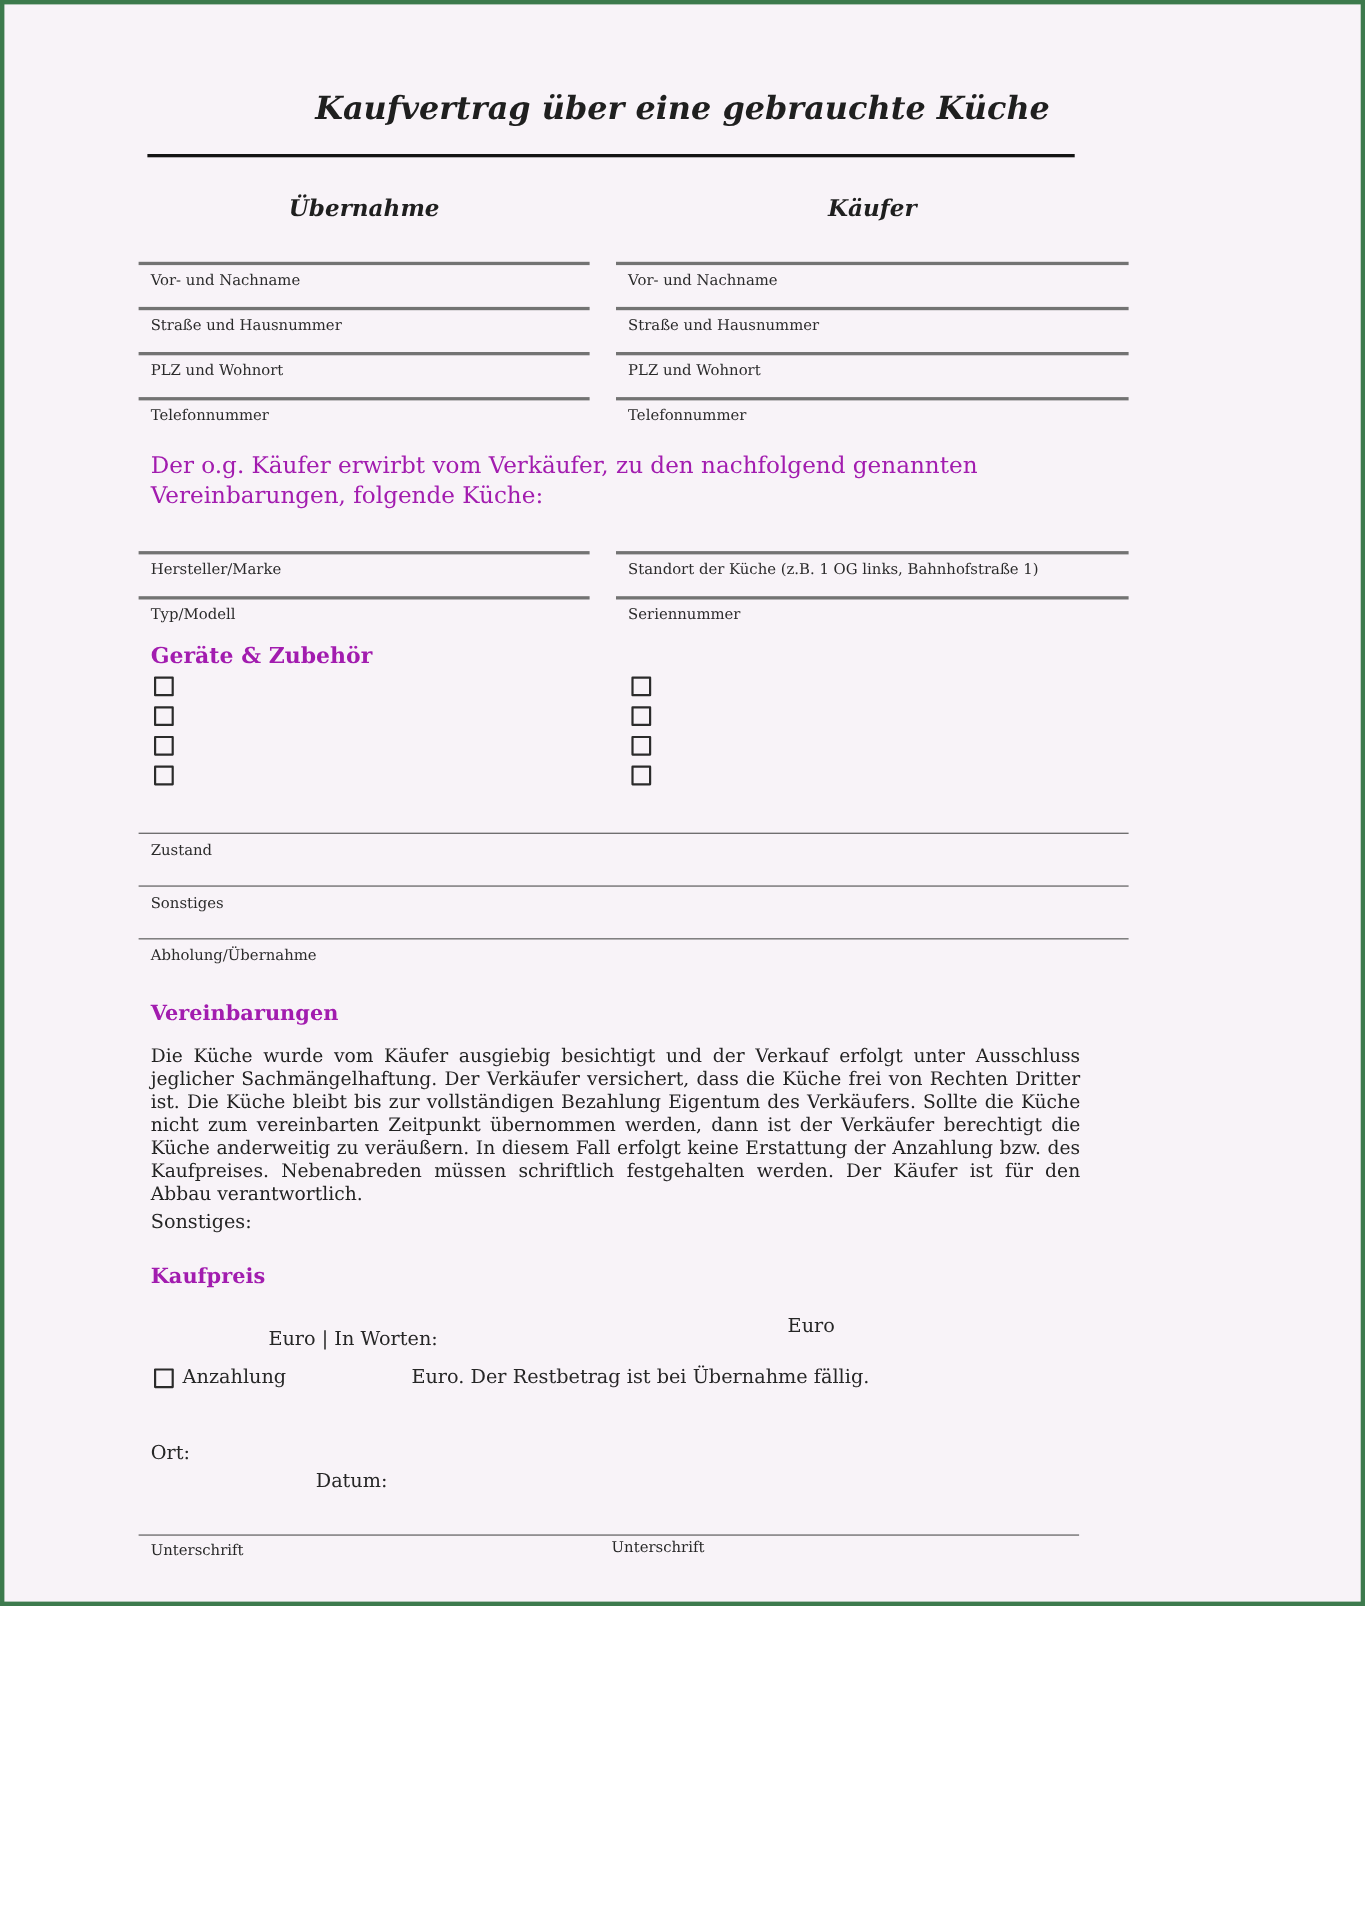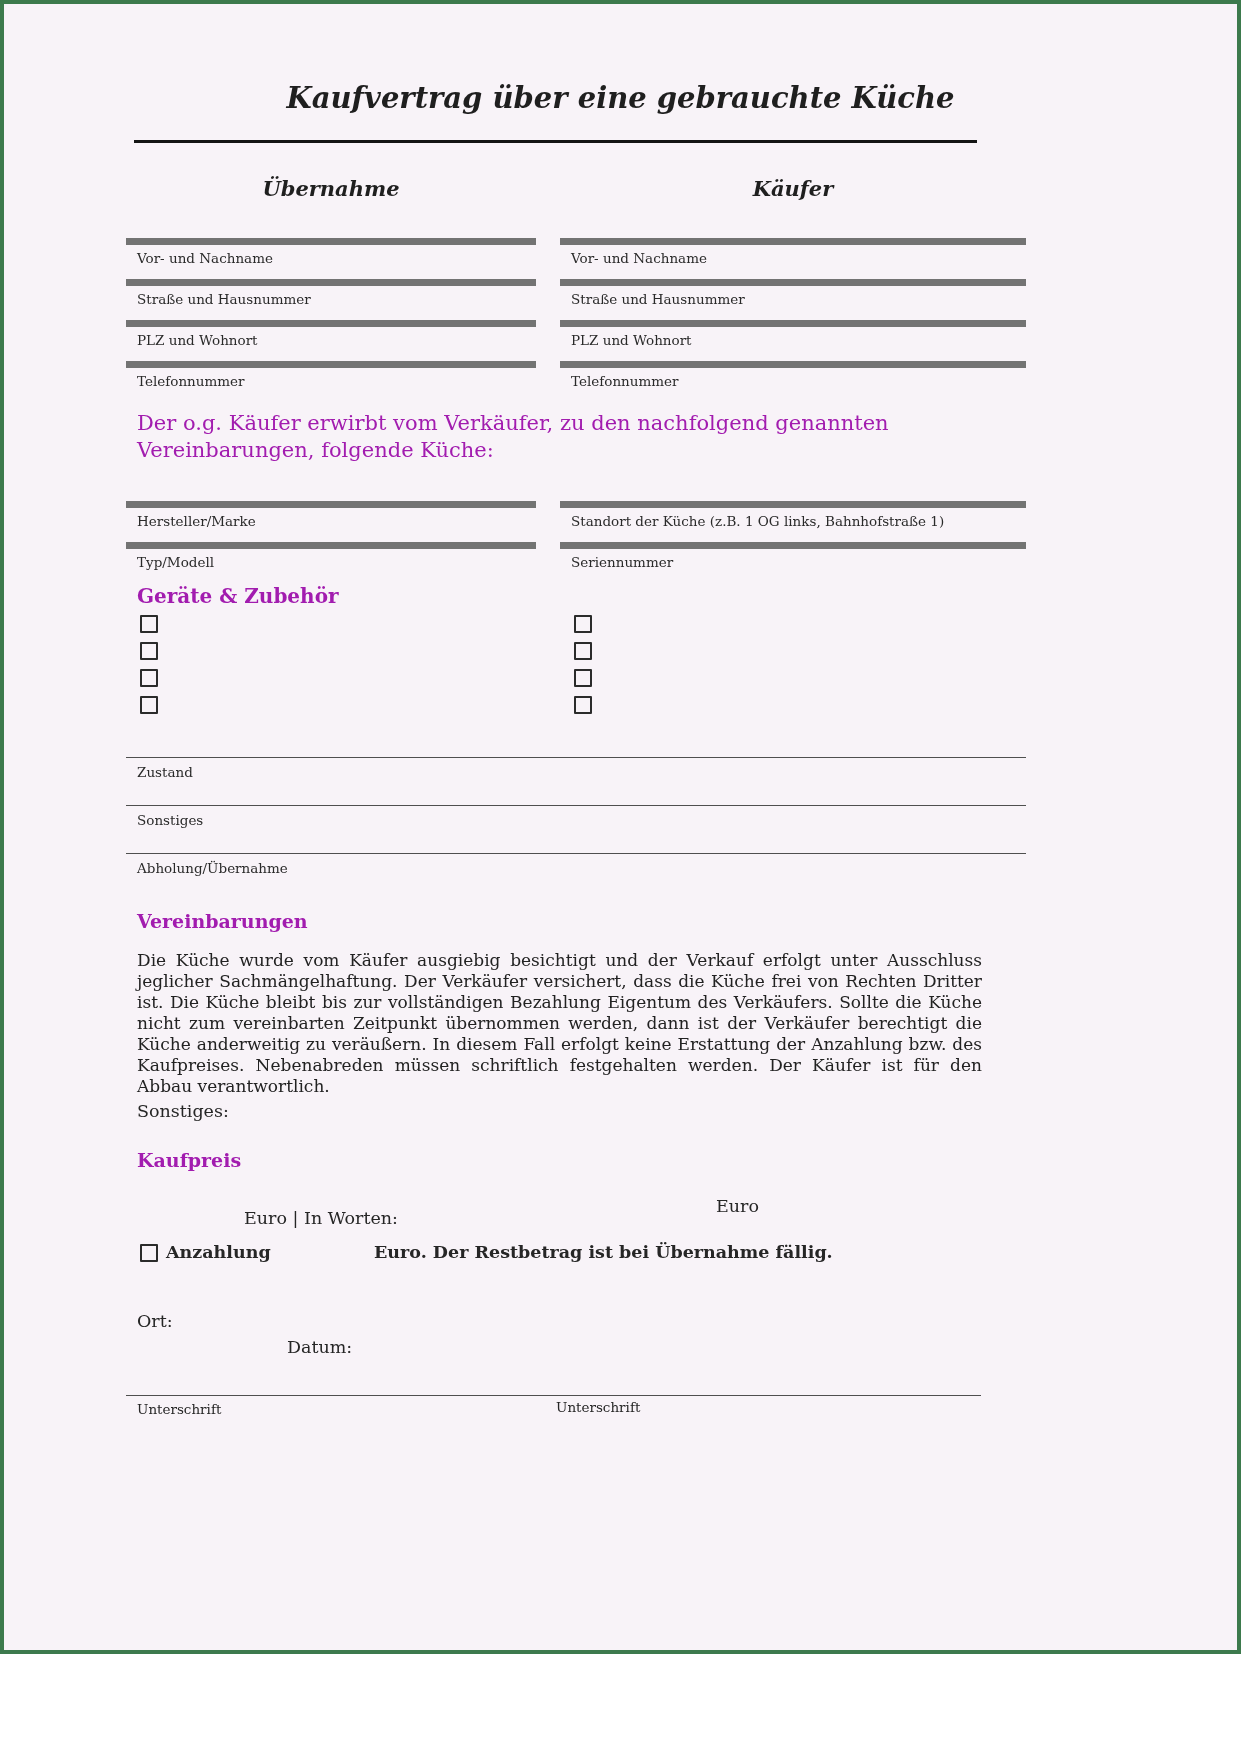--- a/index.html
+++ b/index.html
@@ -1,20 +1,20 @@
 <!DOCTYPE html>
 <html><head>
 <meta charset="utf-8">
 <style>
   * { margin: 0; padding: 0; box-sizing: border-box; }
   html, body { background: #ffffff; }
   .page {
     position: relative;
     width: 1241px;
-    height: 1654px;
+    height: 1460px;
     background: #f8f3f8;
     border: 4px solid #3d7a4d;
     font-family: "DejaVu Serif", serif;
     color: #262626;
     overflow: hidden;
   }
   .doc-title {
     margin-top: 76px;
     text-align: center;
     font-size: 29px;
@@ -47,21 +47,21 @@
     display: flex;
     margin-left: 122px;
   }
   .two-col .col-left { width: 410px; }
   .two-col .col-gap { width: 24px; }
   .two-col .col-right { width: 466px; }
   .fields-grid { margin-top: 36px; }
   .kitchen-grid { margin-top: 37px; }
   .field {
     height: 41px;
-    border-top: 7px solid #737373;
+    border-top: 3px solid #737373;
     padding: 3px 0 0 11px;
   }
   .field-label {
     font-size: 13.5px;
     line-height: 17px;
     color: #2a2a2a;
   }
   .intro {
     margin: 8px 0 0 133px;
     width: 830px;
@@ -108,21 +108,21 @@
   .sonstiges-line {
     margin: 3px 0 0 133px;
     font-size: 17.5px;
     line-height: 22px;
   }
   .kaufpreis-heading { font-size: 19px; line-height: 24px; margin-top: 26px; }
   .abs-row { position: relative; width: 100%; }
   .euro-row { margin-top: 24px; height: 24px; font-size: 17.5px; }
   .euro-row .euro-words { position: absolute; left: 240px; top: 12px; }
   .euro-row .euro-plain { position: absolute; left: 712px; top: 0; }
-  .anzahlung-row { margin-top: 22px; height: 24px; font-size: 17.5px; font-weight: bold; }
+  .anzahlung-row { margin-top: 22px; height: 24px; font-size: 17.5px; }
   .anzahlung-row .checkbox { position: absolute; left: 136px; top: 2px; margin: 0; }
   .anzahlung-row .anzahlung-label { position: absolute; left: 162px; top: 0; }
   .anzahlung-row .rest-text { position: absolute; left: 370px; top: 0; }
   .ort-row { margin-top: 45px; height: 24px; font-size: 17.5px; }
   .ort-row .ort-label { position: absolute; left: 133px; top: 0; }
   .ort-row .datum-label { position: absolute; left: 283px; top: 0; margin-top: 26px; }
   .signature-block {
     position: relative;
     margin: 60px 0 0 122px;
     width: 855px;

